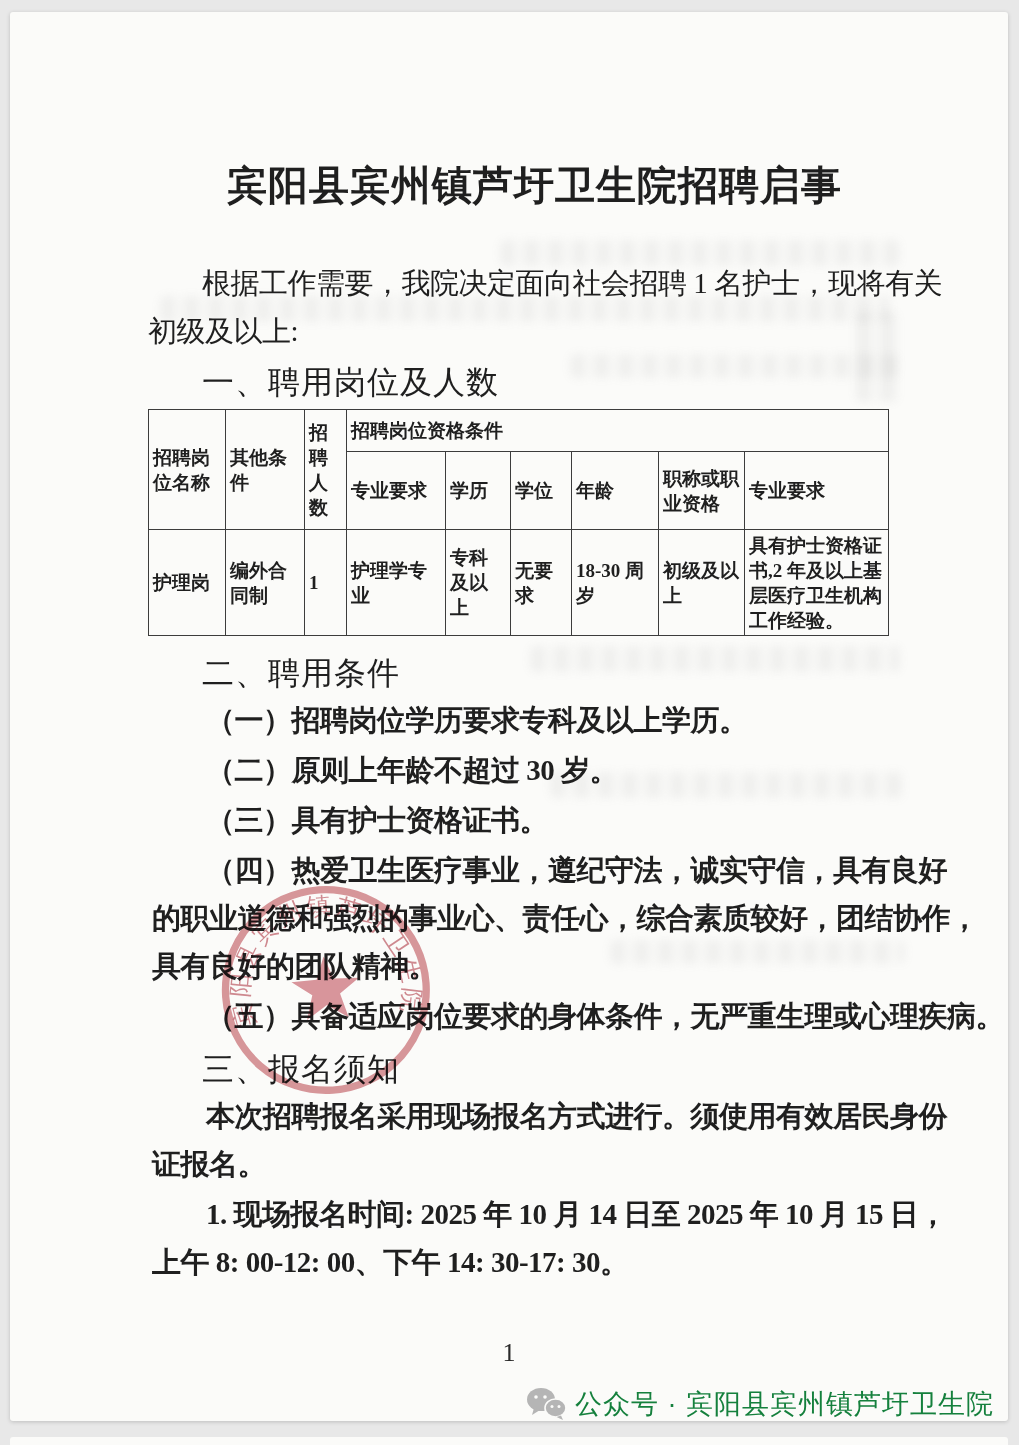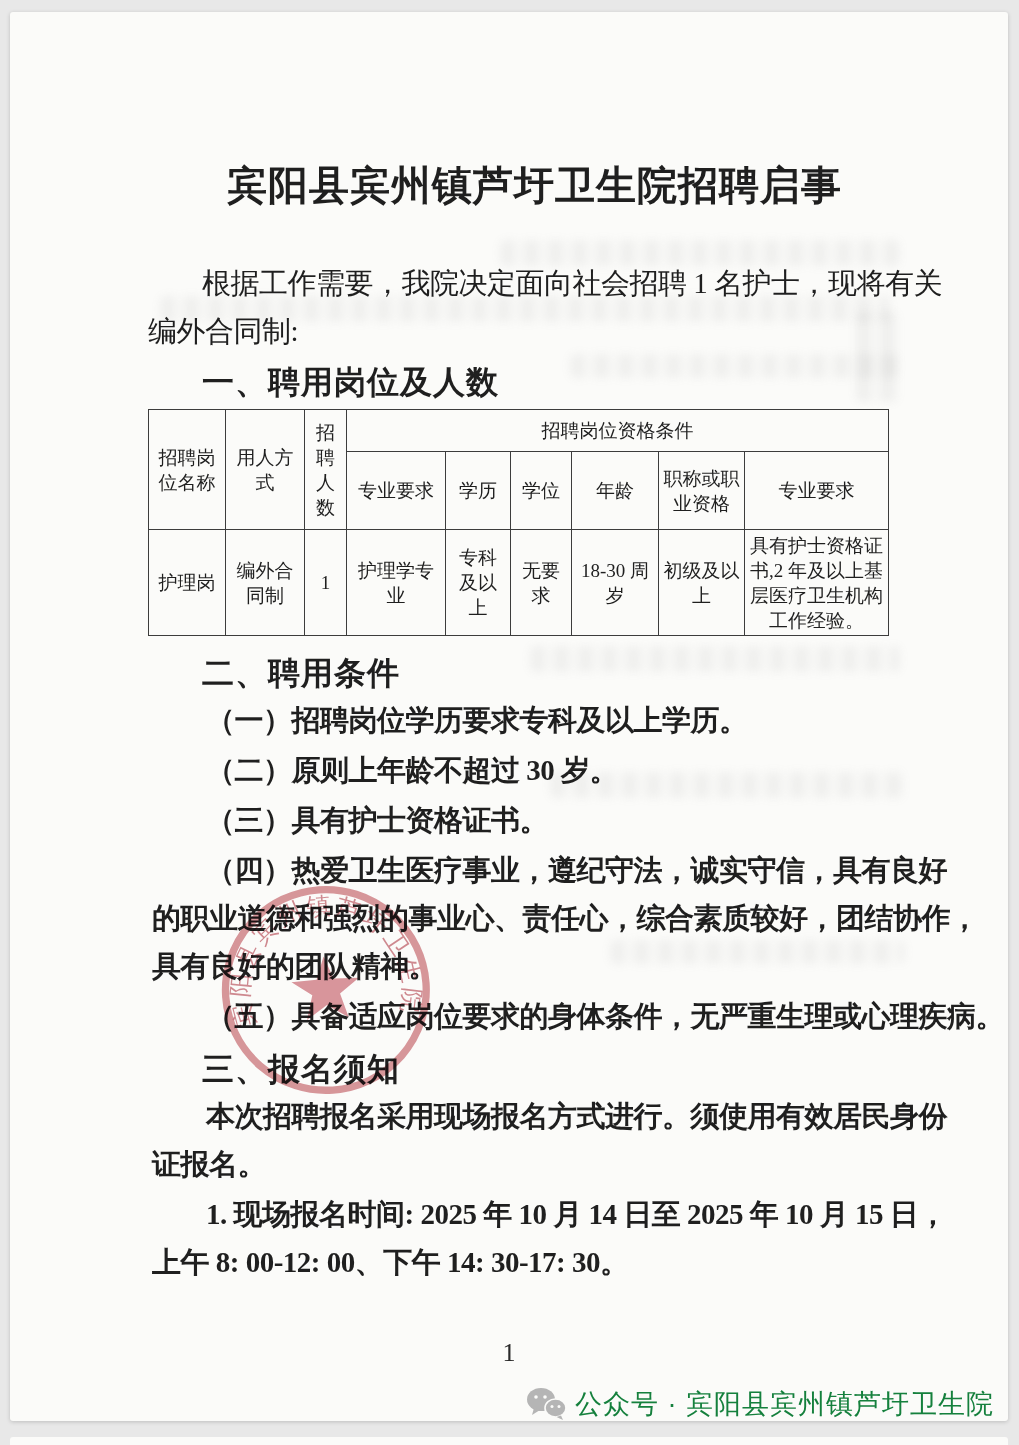--- a/index.html
+++ b/index.html
@@ -22,35 +22,35 @@
   .doc-title{
     margin:146px 0 0 0;text-align:center;
     font-size:40px;font-weight:700;letter-spacing:1px;
     font-family:"Liberation Serif","DejaVu Serif",serif;
   }
   .para{margin:0;font-size:29px;letter-spacing:-0.5px;}
   .para .line{line-height:48px;white-space:nowrap;}
   .intro{margin-top:46px;}
   .ind{padding-left:54px;}
   .sec-h{
-    margin:0;padding-left:54px;font-size:32px;font-weight:700;line-height:42px;
+    margin:0;padding-left:54px;font-size:32px;font-weight:400;line-height:42px;
     font-family:"Liberation Sans","DejaVu Sans",sans-serif;
     letter-spacing:1px;
   }
   .h1x{margin-top:6px;}
   .h2x{margin-top:16px;}
   .h3x{margin-top:8px;}
   .item{margin:2px 4px;font-weight:bold;}
   table.jobs{
     margin-top:6px;border-collapse:collapse;table-layout:fixed;width:740px;
     font-size:19px;
   }
   table.jobs td,table.jobs th{
-    border:1.5px solid #3c3c3c;font-weight:400;
-    text-align:center;vertical-align:middle;
+    border:1.5px solid #3c3c3c;font-weight:700;
+    text-align:left;vertical-align:middle;
     word-break:break-all;padding:2px 4px;line-height:25px;
     font-family:"Liberation Serif","DejaVu Serif",serif;
   }
   tr.hrow1{height:42px;}
   tr.hrow2{height:78px;}
   tr.drow{height:106px;}
   td.count-col{padding:0 2px;line-height:24px;}
   td.other-col{padding:2px 5px;}
   .stamp{
     position:absolute;left:201px;top:865px;width:230px;height:230px;
@@ -85,41 +85,41 @@
   <div class="bleed" style="left:520px;top:634px;width:370px;height:26px;"></div>
   <div class="bleed" style="left:540px;top:760px;width:355px;height:26px;"></div>
   <div class="bleed" style="left:600px;top:928px;width:295px;height:24px;"></div>
 
   <div class="content">
 
     <h1 class="doc-title">宾阳县宾州镇芦圩卫生院招聘启事</h1>
 
     <div class="para intro">
       <div class="line ind">根据工作需要，我院决定面向社会招聘 1 名护士，现将有关</div>
-      <div class="line">编外合同制:</div>
+      <div class="line">初级及以上:</div>
     </div>
 
     <h2 class="sec-h h1x">一、聘用岗位及人数</h2>
 
     <table class="jobs">
       <colgroup>
         <col style="width:77px">
           <col style="width:79px">
           <col style="width:42px">
         <col style="width:99px">
           <col style="width:65px">
           <col style="width:61px">
         <col style="width:87px">
           <col style="width:86px">
           <col style="width:144px">
       </colgroup>
       <tbody>
         <tr class="hrow1">
           <td rowspan="2">招聘岗位名称</td>
-          <td rowspan="2">用人方式</td>
+          <td rowspan="2">其他条件</td>
           <td rowspan="2" class="count-col">招聘人数</td>
           <td colspan="6">招聘岗位资格条件</td>
         </tr>
         <tr class="hrow2">
           <td>专业要求</td>
           <td>学历</td>
           <td>学位</td>
           <td>年龄</td>
           <td>职称或职业资格</td>
           <td>专业要求</td>

